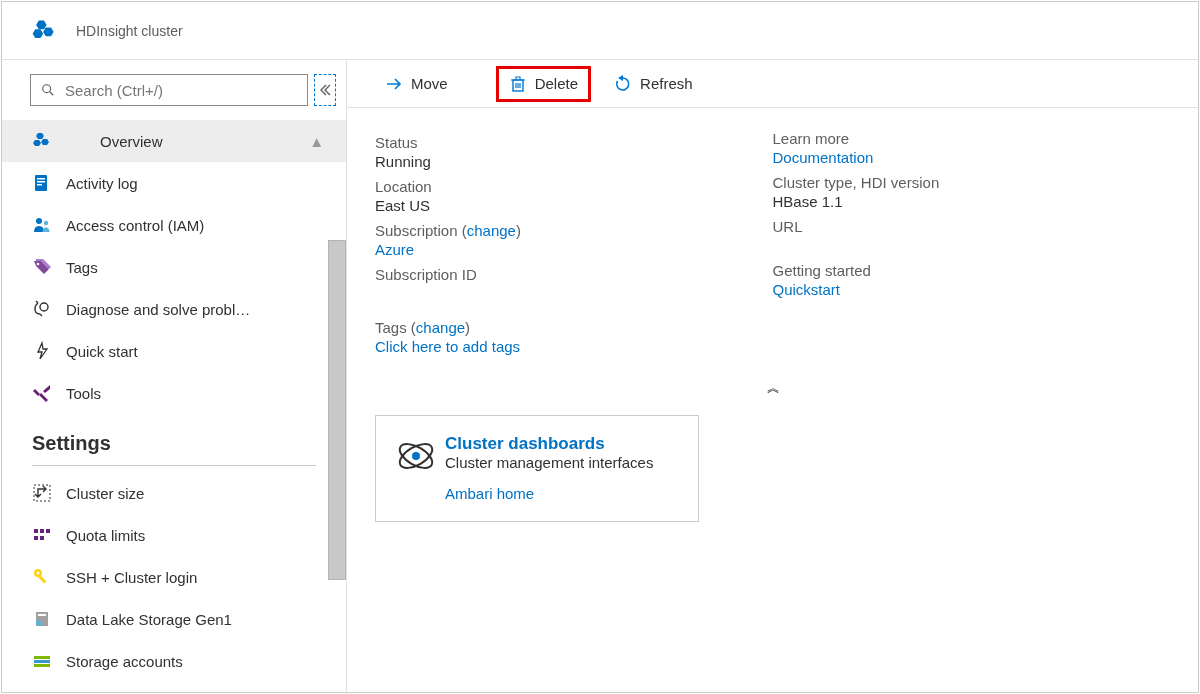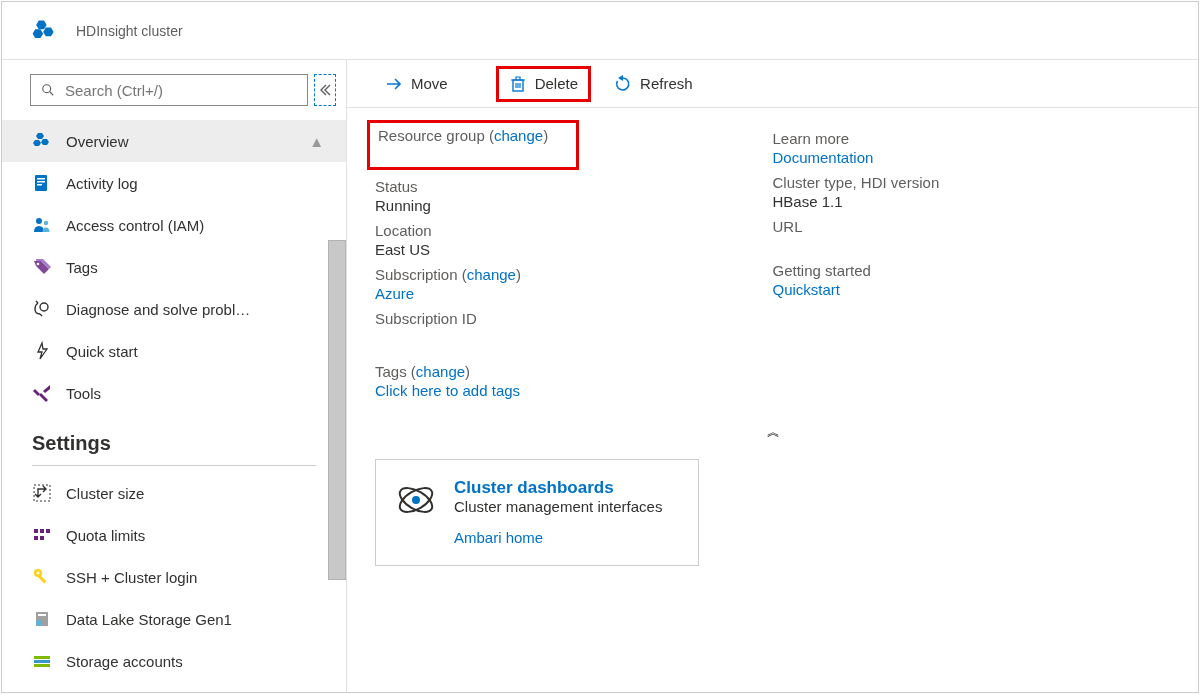--- a/index.html
+++ b/index.html
@@ -10,40 +10,40 @@
   .title { font-size: 14px; color: #605e5c; }
   .body { flex: 1; display: flex; overflow: hidden; }
   .sidebar { width: 345px; border-right: 1px solid #e1e1e1; display: flex; flex-direction: column; position: relative; }
   .search-row { display: flex; align-items: center; padding: 14px 10px 14px 28px; }
   .search-box { flex: 1; height: 32px; border: 1px solid #8a8886; display: flex; align-items: center; padding: 0 10px; }
   .search-box input { border: none; outline: none; font-size: 15px; color: #605e5c; flex: 1; background: transparent; }
   .search-icon { width: 14px; height: 14px; margin-right: 10px; }
   .collapse-btn { width: 22px; height: 32px; border: 1px dashed #0078d4; display: flex; align-items: center; justify-content: center; margin-left: 6px; color: #605e5c; }
   .nav { flex: 1; overflow-y: auto; position: relative; }
   .nav-item { height: 42px; display: flex; align-items: center; padding-left: 30px; font-size: 15px; cursor: pointer; }
-  .nav-item.selected { background: #ededed; }
+  .nav-item.selected { background: #ededed; gap: 34px; }
   .nav-item .icon { width: 20px; height: 20px; margin-right: 14px; display: flex; align-items: center; justify-content: center; }
   .nav-item .chev { margin-left: auto; margin-right: 22px; color: #999; }
   .section-header { font-size: 20px; font-weight: 600; padding: 18px 4px 10px 30px; }
   .section-underline { height: 1px; background: #ccc; margin: 0 30px 6px 30px; }
   .scrollbar-sim { position: absolute; right: 0; top: 120px; width: 18px; height: 340px; background: #c8c8c8; border: 1px solid #b3b3b3; }
   .main { flex: 1; display: flex; flex-direction: column; }
   .toolbar { height: 48px; border-bottom: 1px solid #e1e1e1; display: flex; align-items: center; padding-left: 28px; gap: 13px; }
   .tool-btn { display: flex; align-items: center; height: 36px; padding: 0 10px; font-size: 15px; color: #323130; cursor: pointer; }
   .tool-btn .ticon { width: 18px; height: 18px; margin-right: 8px; color: #0078d4; }
   .redbox { border: 3px solid #e60000; margin-left: 25px; }
   .content { flex: 1; padding: 18px 28px 20px 28px; position: relative; overflow: hidden; }
   .cols { display: flex; }
   .col { flex: 1; }
   .label { font-size: 15px; color: #605e5c; margin-top: 8px; }
   .value { font-size: 15px; color: #323130; margin-top: 2px; margin-bottom: 6px; }
   .link { color: #0072c6; cursor: pointer; }
   .rg-block { display: inline-block; border: 3px solid #e60000; padding: 4px 28px 22px 8px; margin-top: -6px; margin-left: -8px; }
   .chevron-up-center { text-align: center; margin-top: 18px; font-size: 13px; color: #323130; letter-spacing: -2px; cursor: pointer; }
-  .card { margin-top: 18px; border: 1px solid #ccc; width: 324px; padding: 18px; display: flex; gap: 16px; }
+  .card { margin-top: 18px; border: 1px solid #ccc; width: 324px; padding: 18px; display: flex; gap: 7px; }
   .card-icon { width: 44px; height: 44px; }
   .card-title { color: #0072c6; font-weight: 600; font-size: 17px; }
   .card-sub { color: #323130; font-size: 15px; }
   .card-link { color: #0072c6; font-size: 15px; margin-top: 14px; display: inline-block; cursor: pointer; }
   svg { display: block; }
 </style>
 </head>
 <body>
 
 <div class="root">
@@ -239,23 +239,20 @@
                 <path d="M9 0 L9 6 L4 3 Z" fill="#0078d4"></path>
               </svg>
             </span>
           <span>Refresh</span>
         </div>
       </div>
 
       <div class="content">
         <div class="cols">
           <div class="col">
-            <div class="rg-block">
-              <span class="label"><span>Resource group</span> (<span class="link">change</span>)</span>
-            </div>
             <div class="label">Status</div>
             <div class="value">Running</div>
             <div class="label">Location</div>
             <div class="value">East US</div>
             <div class="label"><span>Subscription</span> (<span class="link">change</span>)</div>
             <div class="value link">Azure</div>
             <div class="label">Subscription ID</div>
             <div style="height:28px"></div>
             <div class="label"><span>Tags</span> (<span class="link">change</span>)</div>
             <div class="value link">Click here to add tags</div>

